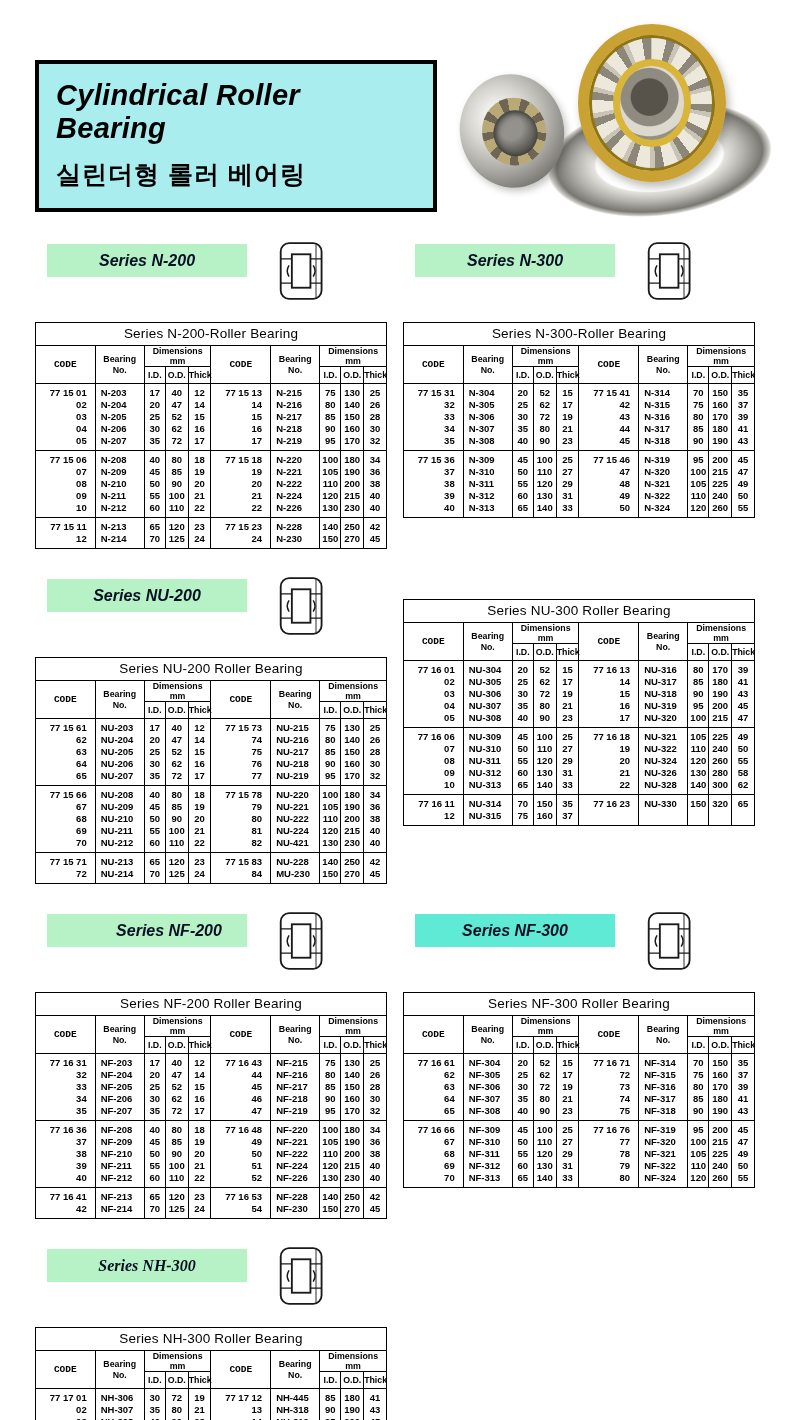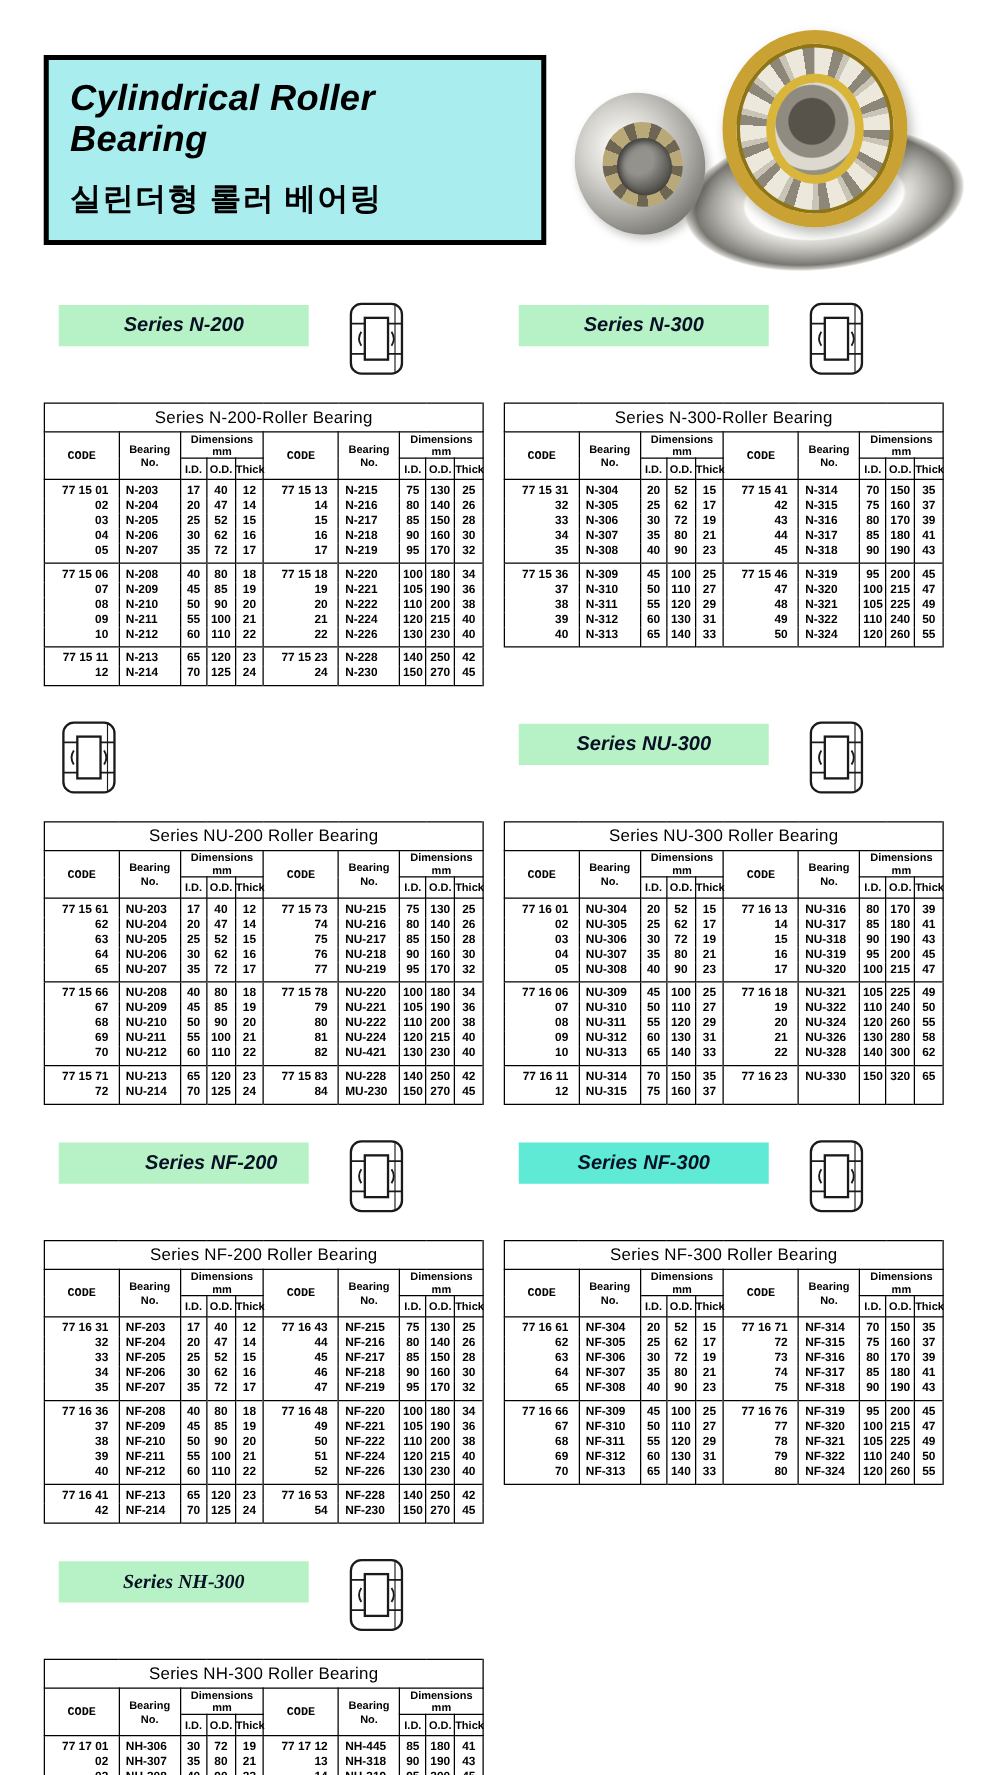--- a/index.html
+++ b/index.html
@@ -39,21 +39,21 @@
   .small-rollers {
     position: absolute; left: 22px; top: 24px; width: 64px; height: 68px; border-radius: 50%;
     background: repeating-conic-gradient(#b9a878 0deg 24deg, #6e6553 24deg 40deg);
   }
   .small-hole {
     position: absolute; left: 33px; top: 37px; width: 44px; height: 46px; border-radius: 50%;
     background: radial-gradient(circle at 42% 36%, #93928c 0 30%, #4a4944 75%);
     box-shadow: inset 2px 3px 6px rgba(0,0,0,.55);
   }
   .title-box {
-    position: relative; margin-left: 0; top: 44px; width: 402px;
+    position: relative; margin-left: 0; top: 60px; width: 402px;
     border: 4px solid #000; padding: 15px 17px 17px 17px;
   }
   .title-en { font-size: 29px; font-weight: bold; font-style: italic; letter-spacing: .3px; }
   .title-ko { font-size: 25px; font-weight: bold; margin-top: 13px; letter-spacing: 1px; }
 
   
   .sections {
     margin-top: 92px;
     display: grid; grid-template-columns: 1fr 1fr;
     column-gap: 16px; row-gap: 30px;
@@ -488,20 +488,21 @@
               <td class="n">120</td>
               <td class="n">260</td>
               <td class="n">55</td>
             </tr>
           </tbody>
     </table>
   </div>
 
   <div class="section">
     <div class="banner-row">
+      <div class="banner" style="background: rgb(183, 242, 198);">Series NU-200</div>
       <div class="bearing-icon">
         <svg viewBox="0 0 56 64" fill="none" xmlns="http://www.w3.org/2000/svg">
           <rect x="4" y="2" width="44" height="60" rx="9" fill="#ffffff" stroke="#1a1a1a" stroke-width="2"></rect>
           <line x1="4" y1="19" x2="48" y2="19" stroke="#1a1a1a" stroke-width="1.4"></line>
           <line x1="4" y1="45" x2="48" y2="45" stroke="#1a1a1a" stroke-width="1.4"></line>
           <rect x="16" y="14" width="20" height="36" fill="#ffffff" stroke="#1a1a1a" stroke-width="2"></rect>
           <path d="M13 26 q-4 6 0 12" stroke="#1a1a1a" stroke-width="1.6"></path>
           <path d="M39 26 q4 6 0 12" stroke="#1a1a1a" stroke-width="1.6"></path>
           <line x1="42" y1="3" x2="42" y2="61" stroke="#1a1a1a" stroke-width="1"></line>
         </svg>
@@ -684,34 +685,20 @@
               <td class="b">MU-230</td>
               <td class="n">150</td>
               <td class="n">270</td>
               <td class="n">45</td>
             </tr>
           </tbody>
     </table>
   </div>
 
   <div class="section">
-    <div class="banner-row">
-      <div class="banner" style="background: rgb(183, 242, 198);">Series NU-300</div>
-      <div class="bearing-icon">
-        <svg viewBox="0 0 56 64" fill="none" xmlns="http://www.w3.org/2000/svg">
-          <rect x="4" y="2" width="44" height="60" rx="9" fill="#ffffff" stroke="#1a1a1a" stroke-width="2"></rect>
-          <line x1="4" y1="19" x2="48" y2="19" stroke="#1a1a1a" stroke-width="1.4"></line>
-          <line x1="4" y1="45" x2="48" y2="45" stroke="#1a1a1a" stroke-width="1.4"></line>
-          <rect x="16" y="14" width="20" height="36" fill="#ffffff" stroke="#1a1a1a" stroke-width="2"></rect>
-          <path d="M13 26 q-4 6 0 12" stroke="#1a1a1a" stroke-width="1.6"></path>
-          <path d="M39 26 q4 6 0 12" stroke="#1a1a1a" stroke-width="1.6"></path>
-          <line x1="42" y1="3" x2="42" y2="61" stroke="#1a1a1a" stroke-width="1"></line>
-        </svg>
-      </div>
-    </div>
     <table>
       <colgroup>
         <col style="width:17%">
             <col style="width:14%">
             <col style="width:6%">
             <col style="width:6.5%">
             <col style="width:6.5%">
         <col style="width:17%">
             <col style="width:14%">
             <col style="width:6%">

